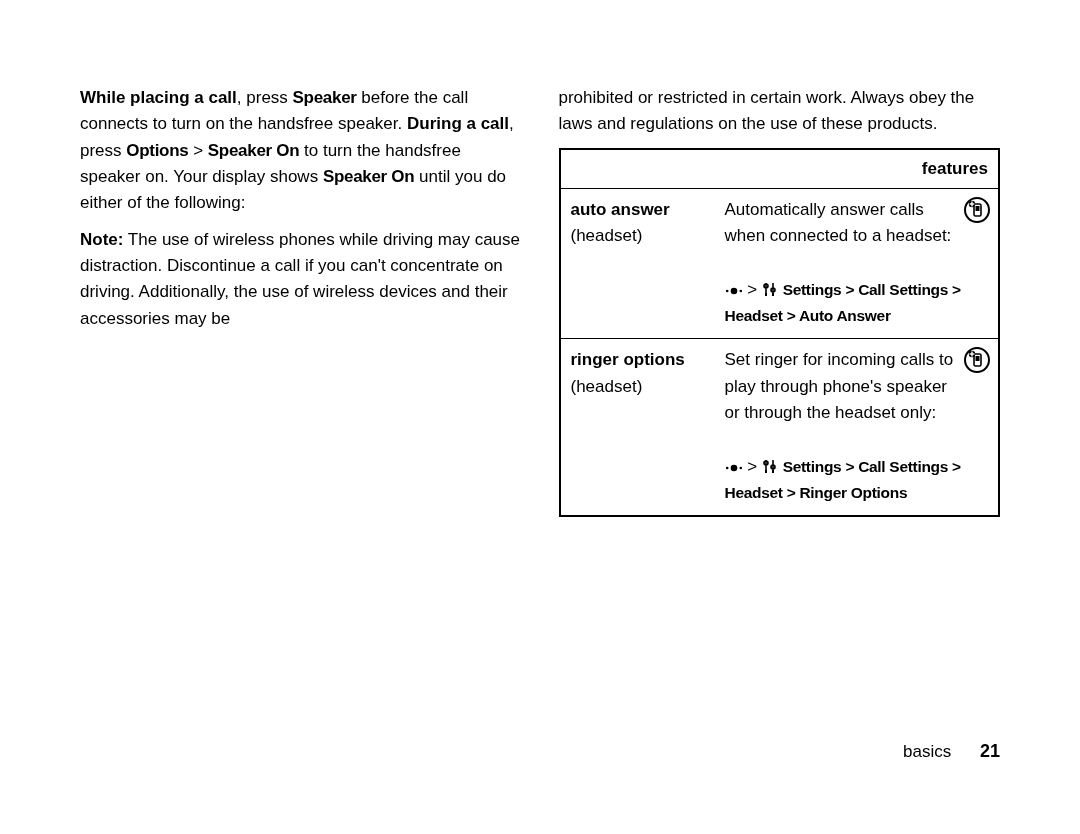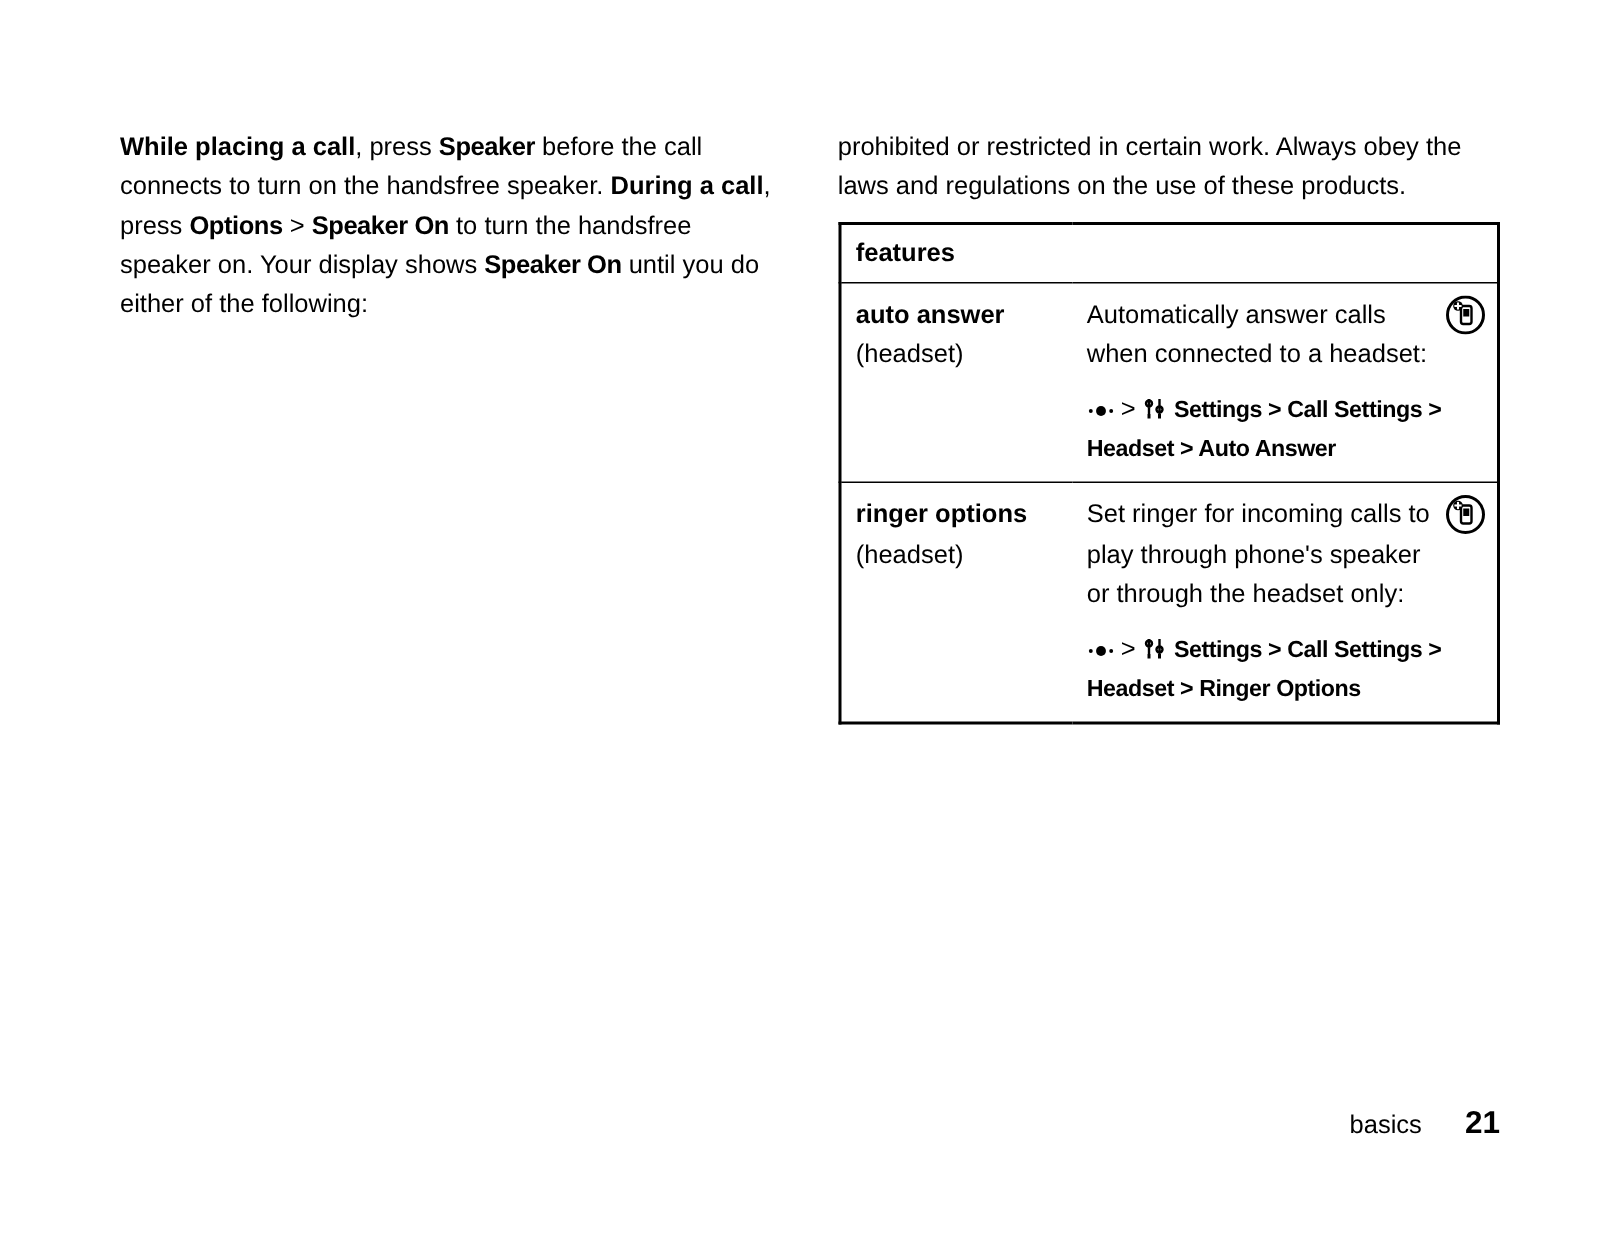--- a/index.html
+++ b/index.html
@@ -63,70 +63,73 @@
     font-size: 27px;
     margin: 24px 0 6px 0;
   }
   .feature-box {
     border: 2px solid #000;
     border-collapse: collapse;
     width: 100%;
     margin-top: 10px;
   }
   .feature-box th {
-    text-align: left;
+    text-align: right;
     font-weight: bold;
     padding: 6px 10px 6px 10px;
     border-bottom: 1.5px solid #000;
     font-size: 17px;
   }
   .feature-box td {
     vertical-align: top;
     padding: 8px 10px 10px 10px;
   }
   .feature-row + .feature-row td {
     border-top: 1px solid #000;
   }
   .feat-name { width: 134px; margin-top: 48px; }
   .feat-name strong { font-weight: bold; }
   .feat-name .sub { font-weight: normal; }
   .feat-desc { position: relative; padding-right: 36px !important; }
-  .nav-line { margin-top: 10px; line-height: 1.5; }
+  .nav-line { margin-top: 27px; line-height: 1.5; }
   .icon-dot, .icon-tool, .icon-optional {
     display: inline-block;
     vertical-align: middle;
   }
   .icon-dot svg, .icon-tool svg { vertical-align: -3px; }
   .icon-optional {
     position: absolute;
     top: 8px;
     right: 8px;
   }
   .footer {
     position: absolute;
     right: 80px;
     bottom: 68px;
     font-size: 17px;
   }
-  .footer .num { font-weight: bold; font-size: 21px; margin-left: 24px; }
+  .footer .num { font-weight: bold; font-size: 18px; margin-left: 24px; }
 </style>
 </head>
 <body>
 
 <div class="page">
   <div class="cols">
 
     <div class="col">
       <p>
         <strong>While placing a call</strong><span>, press </span><span class="ui">Speaker</span><span> before the call connects to turn on the handsfree speaker. </span><strong>During a call</strong><span>, press </span><span class="ui">Options</span><span> &gt; </span><span class="ui">Speaker On</span><span> to turn the handsfree speaker on. Your display shows </span><span class="ui">Speaker On</span><span> until you do either of the following:</span>
       </p>
 
 
 
 
+      <p>
+        <strong>Note:</strong><span> The use of wireless phones while driving may cause distraction. Discontinue a call if you can't concentrate on driving. Additionally, the use of wireless devices and their accessories may be </span>
+      </p>
     </div>
 
     <div class="col">
       <p>prohibited or restricted in certain work. Always obey the laws and regulations on the use of these products.</p>
 
       <table class="feature-box">
         <thead>
           <tr>
             <th colspan="2">features</th>
           </tr>

